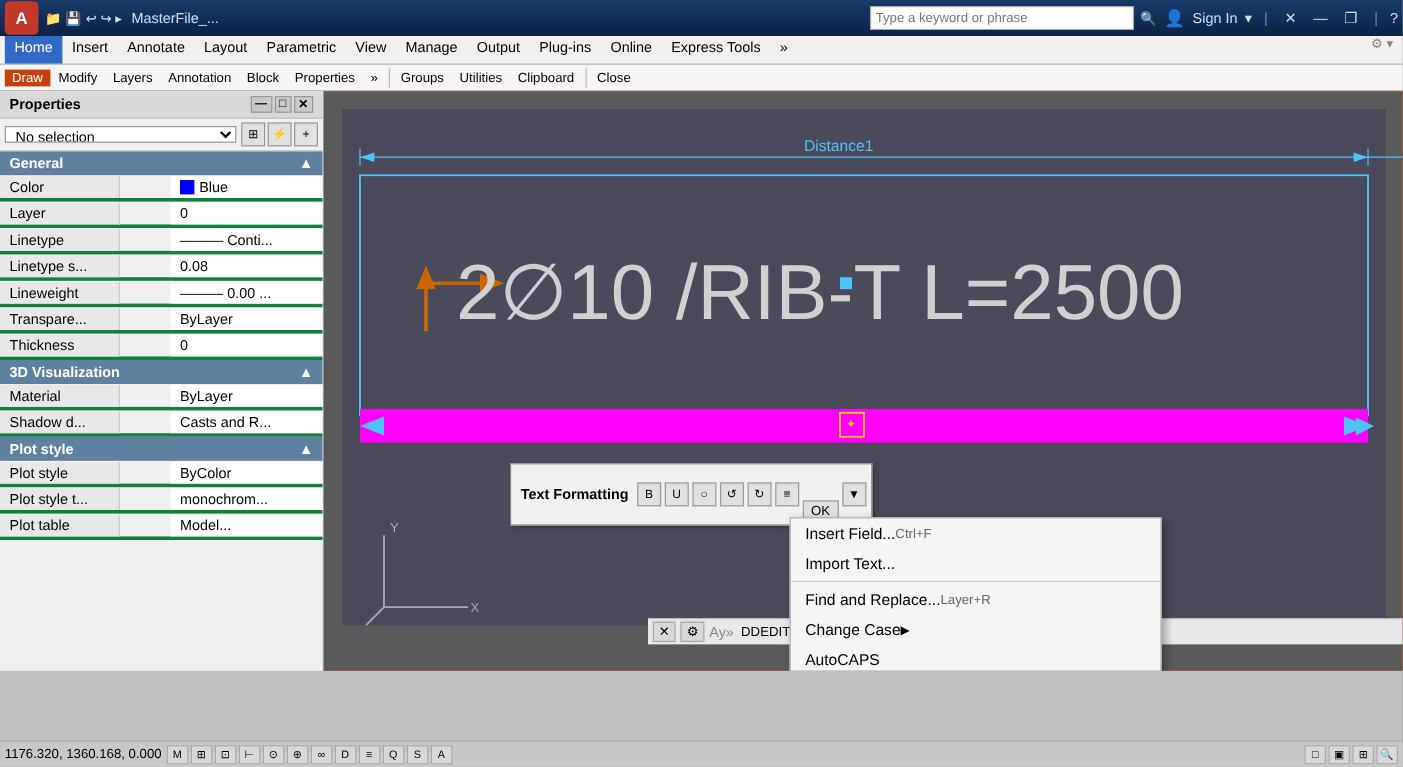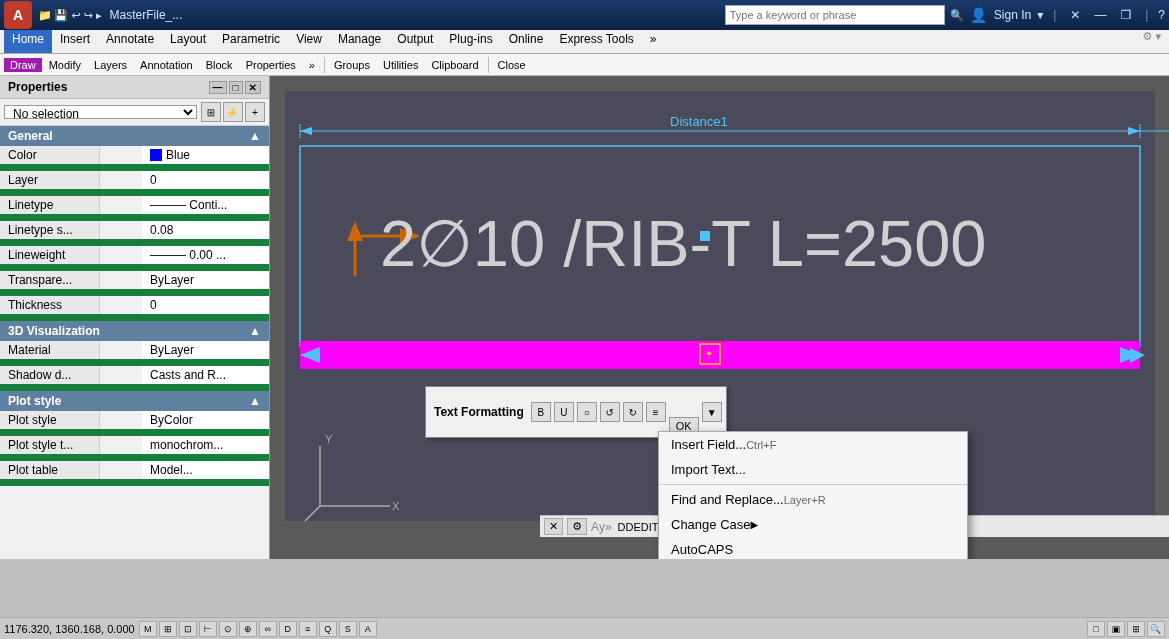--- a/index.html
+++ b/index.html
@@ -74,21 +74,21 @@
       gap: 1px;
     }
     .sub-btn {
       padding: 1px 6px;
       font-size: 11px;
       cursor: pointer;
       background: none;
       border: none;
       color: #000;
     }
-    .sub-btn.active { background: #a21caf; color: white; }
+    .sub-btn.active { background: #c2410c; color: white; }
     .sub-divider { width: 1px; height: 16px; background: #bbb; margin: 0 2px; }
 
     
     .main-layout {
       display: flex;
       height: calc(639px - 30px - 24px - 28px - 22px - 22px);
       position: relative;
     }
 
     
@@ -137,21 +137,21 @@
       padding: 3px 8px;
       font-weight: bold;
       font-size: 12px;
       display: flex; align-items: center; justify-content: space-between;
       cursor: pointer;
     }
 
     .prop-row {
       display: flex;
       align-items: center;
-      border-bottom: 7px solid #15803d;
+      border-bottom: 3px solid #15803d;
       min-height: 22px;
     }
     .prop-label {
       width: 100px;
       padding: 2px 8px;
       font-size: 12px;
       background: #e8e8e8;
       border-right: 1px solid #ccc;
       height: 100%;
       display: flex; align-items: center;

